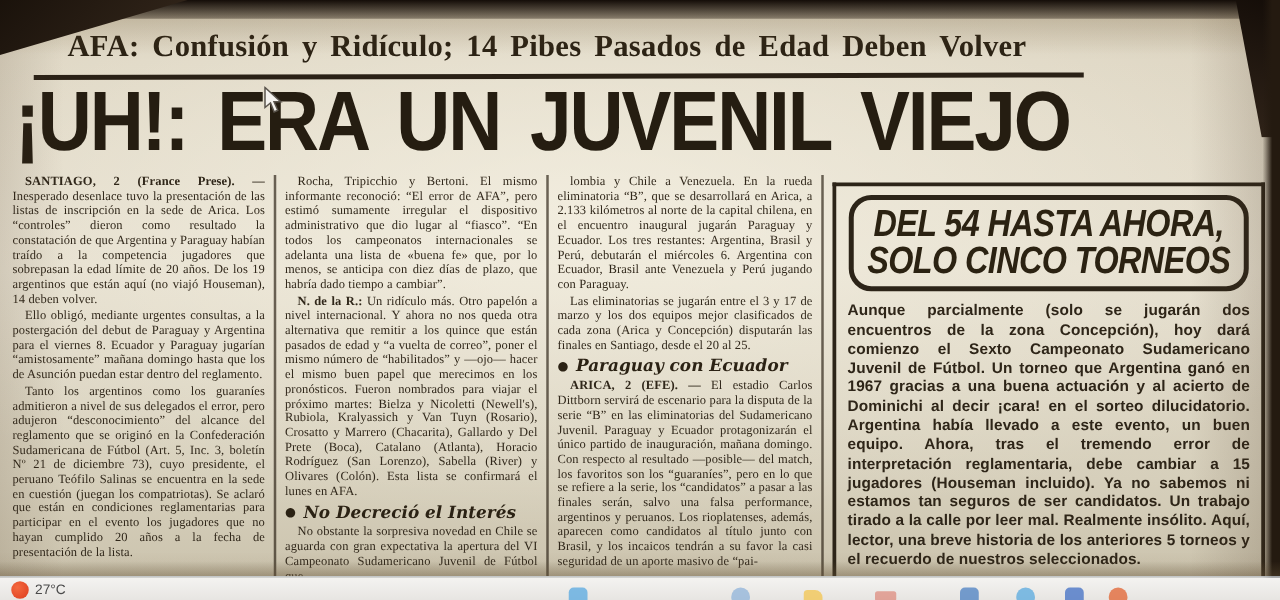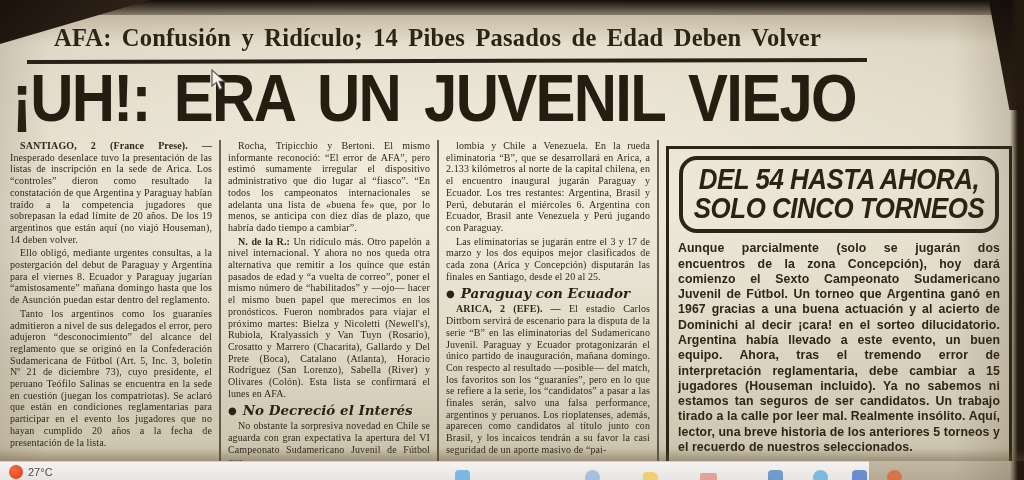--- a/index.html
+++ b/index.html
@@ -68,21 +68,21 @@
   .c4body { font:bold 12.3px/15.3px "Liberation Sans", sans-serif !important;
     text-align:justify; text-indent:0 !important; color:#2e2518 !important;
     letter-spacing:.1px; }
   .c4head { text-align:center; margin:5px 0 3px;
     font:bold italic 16px "DejaVu Serif", serif; color:#2b2214; letter-spacing:1px; }
 
   
   .cursor { position:absolute; left:211px; top:69px; z-index:8; }
 
   
-  .taskbar { position:absolute; left:0; bottom:0; width:869px; height:19px; z-index:10;
+  .taskbar { position:absolute; left:0; bottom:0; width:1024px; height:19px; z-index:10;
     background:linear-gradient(180deg,#f4f3f1,#e7e5e2);
     border-top:1px solid #c9d0d8; font-family:"Liberation Sans", sans-serif; }
   .weather { position:absolute; left:9px; top:3px; display:flex; align-items:center; gap:5px; }
   .wicon { width:14px; height:14px; border-radius:50%;
     background:radial-gradient(circle at 35% 35%, #f4693f, #dd3c1e); }
   .wtemp { font-size:11px; color:#4a4a4a; }
   .ticon { position:absolute; top:8px; width:15px; height:15px; border-radius:4px; opacity:.75; }
   .s-circle { border-radius:50%; }
   .s-folder { height:12px; top:10px; border-radius:3px 6px 3px 3px; }
   .s-dots   { height:8px; top:11px; width:17px; border-radius:2px; opacity:.55; }

